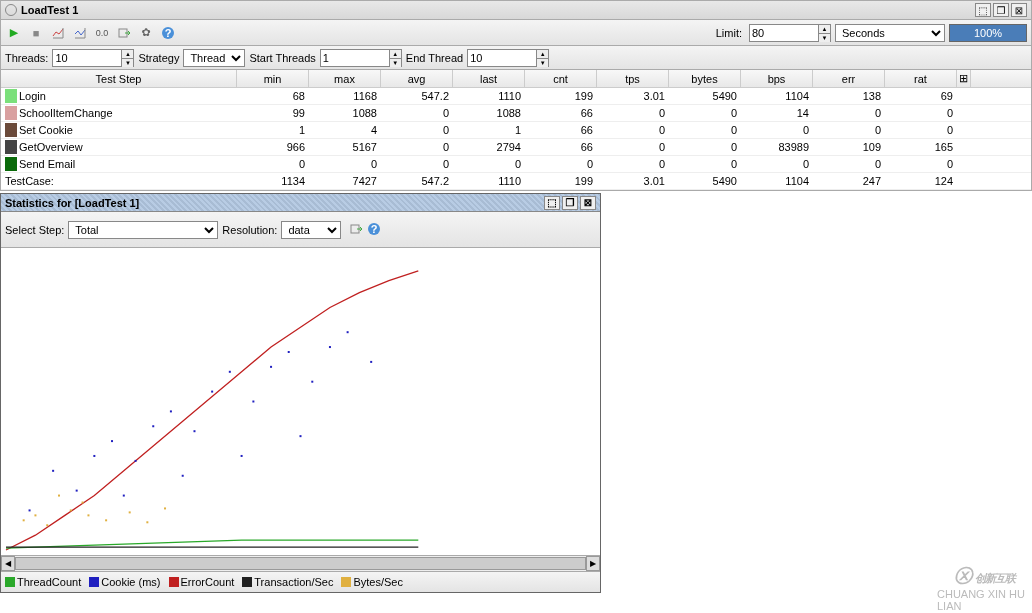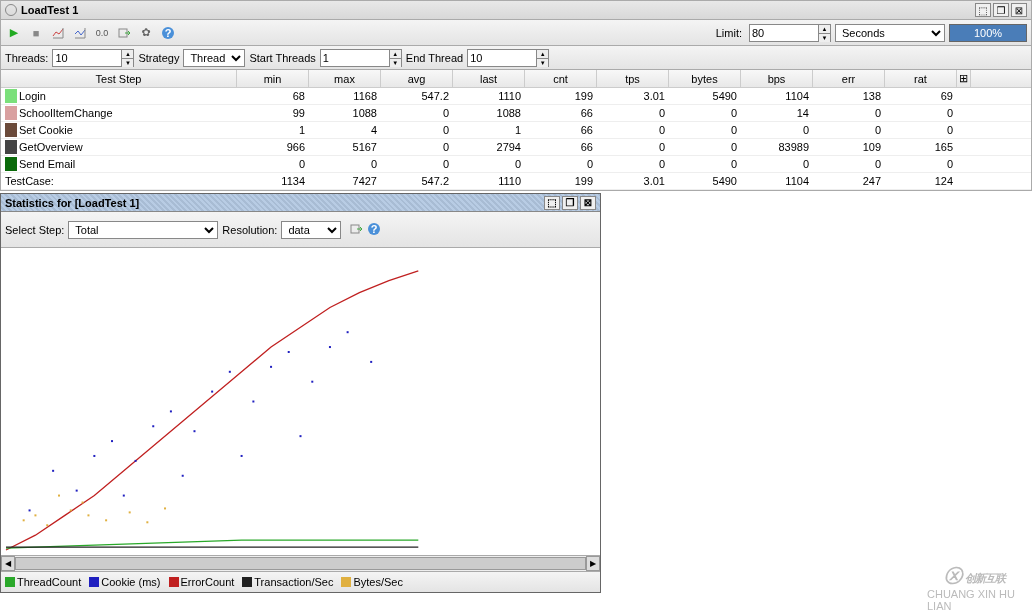--- a/index.html
+++ b/index.html
@@ -44,21 +44,21 @@
 .statstoolbar { height: 36px; background: linear-gradient(#f4f4f4, #e4e4e4); display: flex; align-items: center; padding: 0 4px; gap: 4px; border-bottom: 1px solid #aaa; }
 .chart { height: 308px; background: #fff; border-bottom: 1px solid #aaa; position: relative; overflow: hidden; }
 .chart svg { width: 100%; height: 100%; }
 .hscroll { height: 16px; background: #eee; border-bottom: 1px solid #aaa; position: relative; }
 .hscroll .thumb { position: absolute; left: 14px; right: 14px; top: 1px; bottom: 1px; background: #ccc; border: 1px solid #999; }
 .hscroll .arrow { position: absolute; width: 14px; top: 0; bottom: 0; background: #ddd; border: 1px solid #999; display: flex; align-items: center; justify-content: center; font-size: 8px; }
 .legend { height: 20px; display: flex; align-items: center; padding: 0 4px; background: linear-gradient(#f4f4f4, #e4e4e4); }
 .legend .sw { width: 10px; height: 10px; display: inline-block; margin-right: 2px; }
 .legend span { margin-right: 8px; }
 
-.logo { position: absolute; right: 10px; bottom: 5px; width: 95px; height: 40px; display: flex; align-items: center; justify-content: center; color: #bbb; font-size: 9px; flex-direction: column; }
+.logo { position: absolute; right: 0; bottom: 5px; width: 95px; height: 40px; display: flex; align-items: center; justify-content: center; color: #bbb; font-size: 9px; flex-direction: column; }
 .logo .lg1 { font-size: 18px; font-family: Arial; font-style: italic; font-weight: bold; letter-spacing: -1px; }
 </style>
 </head>
 <body>
 
 <div class="titlebar">
   <span class="icon"></span>
   <span class="title">LoadTest 1</span>
   <span class="winbtn">⬚</span>
   <span class="winbtn">❐</span>

